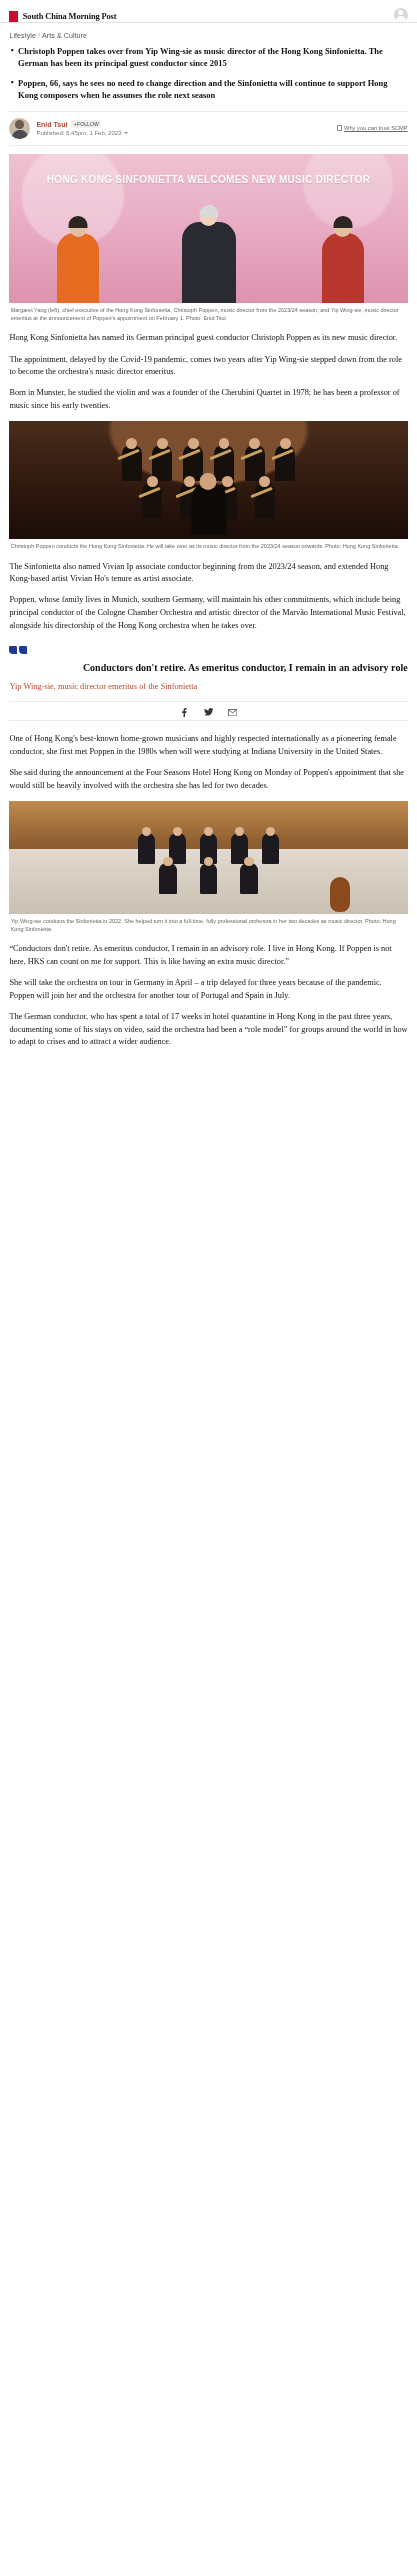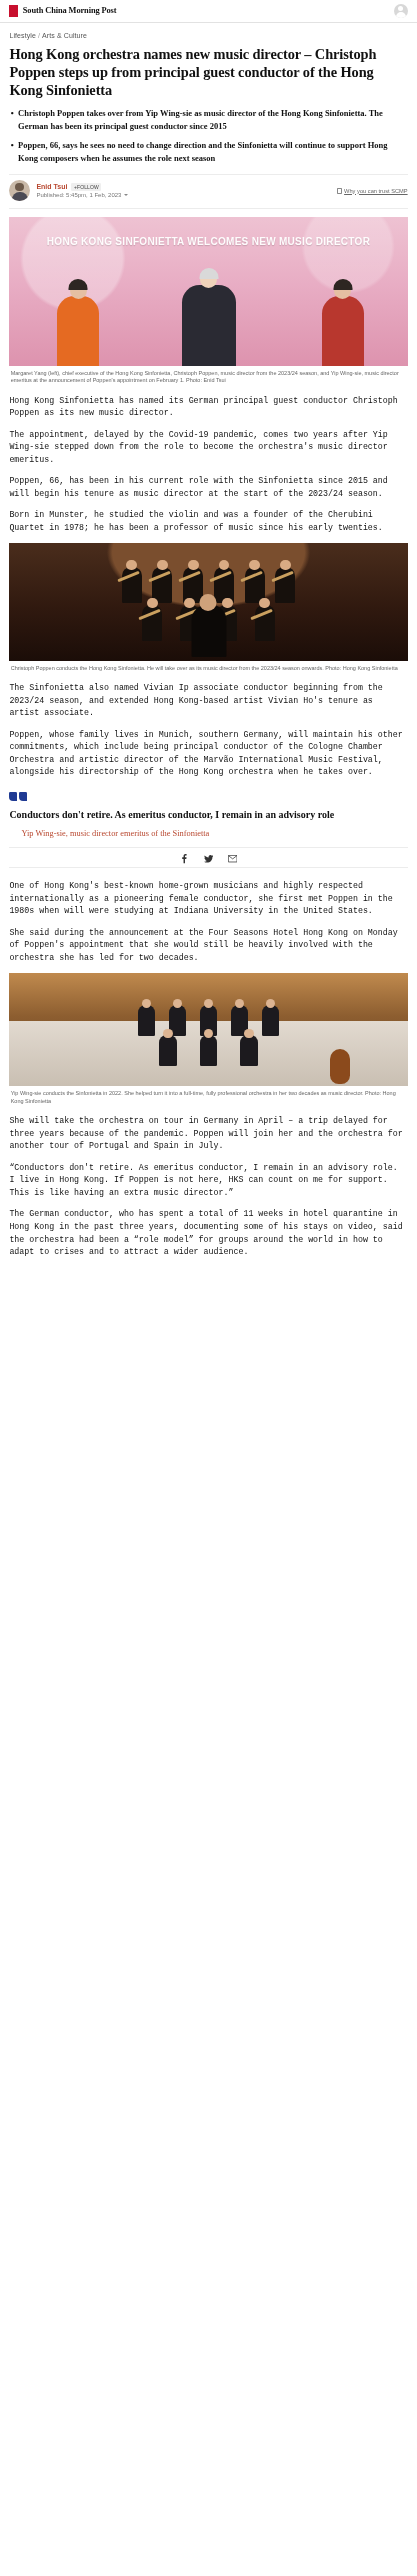--- a/index.html
+++ b/index.html
@@ -10,21 +10,21 @@
     font-family: "Liberation Sans", sans-serif;
     color: #111111;
     -webkit-font-smoothing: antialiased;
   }
 
   
   .site-header {
     height: 23px;
     border-bottom: 0.7px solid #e2e2e2;
     display: flex;
-    align-items: center;
+    align-items: flex-end;
     padding: 0 9.4px;
     background: #fff;
     position: relative;
   }
   .logo-wrap { display: flex; align-items: center; gap: 4.7px; }
   .logo-mark {
     width: 8.7px; height: 11.4px;
     background: #c8102e;
     display: inline-block;
   }
@@ -311,21 +311,21 @@
     background: #dcb492;
   }
   .cello {
     position: absolute; bottom: 2.7px; right: 58px;
     width: 20px; height: 35px;
     background: #8b4a1c; border-radius: 10px 10px 8.7px 8.7px;
   }
 
   
   p.body {
-    font-family: Liberation Mono, monospace;
+    font-family: Liberation Serif, serif;
     font-size: 8.3px;
     line-height: 1.52;
     margin: 0 0 8.7px;
     color: #111;
   }
 
   
   .pullquote {
     margin: 13.4px 0 12px;
     padding: 0;
@@ -341,27 +341,28 @@
     background: #1f3a93;
     border-radius: 1.3px 1.3px 0 4px;
   }
   .quote-text {
     font-family: "Liberation Serif", serif;
     font-weight: bold;
     font-size: 10px;
     line-height: 1.38;
     color: #111;
     margin: 0 0 6px;
+    text-align: right;
   }
   .quote-attrib {
     font-family: "Liberation Serif", serif;
     font-size: 8.4px;
     line-height: 1.4;
     color: #b8472f;
-    margin: 0 12px 8px;
+    margin: 0 0 8px;
   }
   .share-row {
     display: flex;
     gap: 13.4px;
     justify-content: center;
     align-items: center;
     padding: 5.4px 0 2.7px;
     border-top: 0.7px solid #ececec;
     border-bottom: 0.7px solid #ececec;
   }
@@ -387,21 +388,20 @@
     <span class="avatar-btn"></span>
   </div>
 </header>
 
 <main class="article">
 
   <nav class="breadcrumb">
     <a href="#">Lifestyle</a><span class="sep">/</span><a href="#">Arts &amp; Culture</a>
   </nav>
 
-  <h1 class="headline">Hong Kong orchestra names new music director – Christoph Poppen steps up from principal guest conductor of the Hong Kong Sinfonietta</h1>
 
   <ul class="bullets">
     <li>Christoph Poppen takes over from Yip Wing-sie as music director of the Hong Kong Sinfonietta. The German has been its principal guest conductor since 2015</li>
     <li>Poppen, 66, says he sees no need to change direction and the Sinfonietta will continue to support Hong Kong composers when he assumes the role next season</li>
   </ul>
 
   <div class="byline">
     <span class="byline-avatar"></span>
     <div class="byline-info">
       <div class="byline-row1">
@@ -441,21 +441,20 @@
             </div>
           <div class="body"></div>
         </div>
       </div>
     </div>
     <figcaption>Margaret Yang (left), chief executive of the Hong Kong Sinfonietta, Christoph Poppen, music director from the 2023/24 season, and Yip Wing-sie, music director emeritus at the announcement of Poppen's appointment on February 1. Photo: Enid Tsui</figcaption>
   </figure>
 
   <p class="body">Hong Kong Sinfonietta has named its German principal guest conductor Christoph Poppen as its new music director.</p>
   <p class="body">The appointment, delayed by the Covid-19 pandemic, comes two years after Yip Wing-sie stepped down from the role to become the orchestra's music director emeritus.</p>
-  <p class="body">Poppen, 66, has been in his current role with the Sinfonietta since 2015 and will begin his tenure as music director at the start of the 2023/24 season.</p>
   <p class="body">Born in Munster, he studied the violin and was a founder of the Cherubini Quartet in 1978; he has been a professor of music since his early twenties.</p>
 
   <figure>
     <div class="photo photo-orchestra">
       <div class="orch-row r1">
         <span class="musician"></span>
         <span class="musician"></span>
         <span class="musician"></span>
         <span class="musician"></span>
         <span class="musician"></span>
@@ -518,18 +517,18 @@
       <div class="tour-row t2">
         <span class="player"></span>
         <span class="player"></span>
         <span class="player"></span>
       </div>
       <span class="cello"></span>
     </div>
     <figcaption>Yip Wing-sie conducts the Sinfonietta in 2022. She helped turn it into a full-time, fully professional orchestra in her two decades as music director. Photo: Hong Kong Sinfonietta</figcaption>
   </figure>
 
+  <p class="body">“Conductors don't retire. As emeritus conductor, I remain in an advisory role. I live in Hong Kong. If Poppen is not here, HKS can count on me for support. This is like having an extra music director.”</p>
   <p class="body">She will take the orchestra on tour in Germany in April – a trip delayed for three years because of the pandemic. Poppen will join her and the orchestra for another tour of Portugal and Spain in July.</p>
-  <p class="body">“Conductors don't retire. As emeritus conductor, I remain in an advisory role. I live in Hong Kong. If Poppen is not here, HKS can count on me for support. This is like having an extra music director.”</p>
-  <p class="body">The German conductor, who has spent a total of 11 weeks in hotel quarantine in Hong Kong in the past three years, documenting some of his stays on video, said the orchestra had been a “role model” for groups around the world in how to adapt to crises and to attract a wider audience.</p>
+  <p class="body">The German conductor, who has spent a total of 17 weeks in hotel quarantine in Hong Kong in the past three years, documenting some of his stays on video, said the orchestra had been a “role model” for groups around the world in how to adapt to crises and to attract a wider audience.</p>
 
 </main>
 
 
 </body></html>

